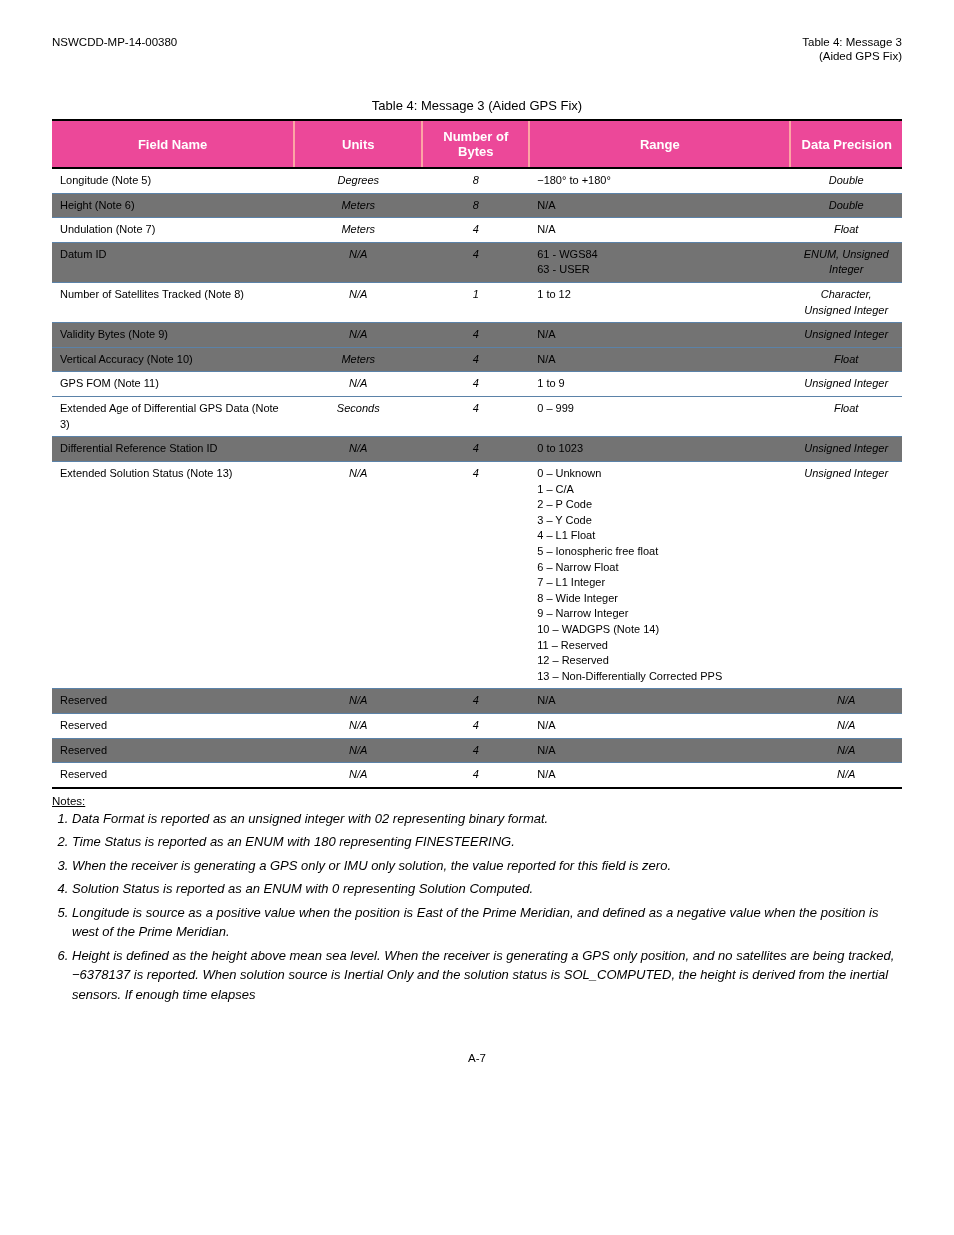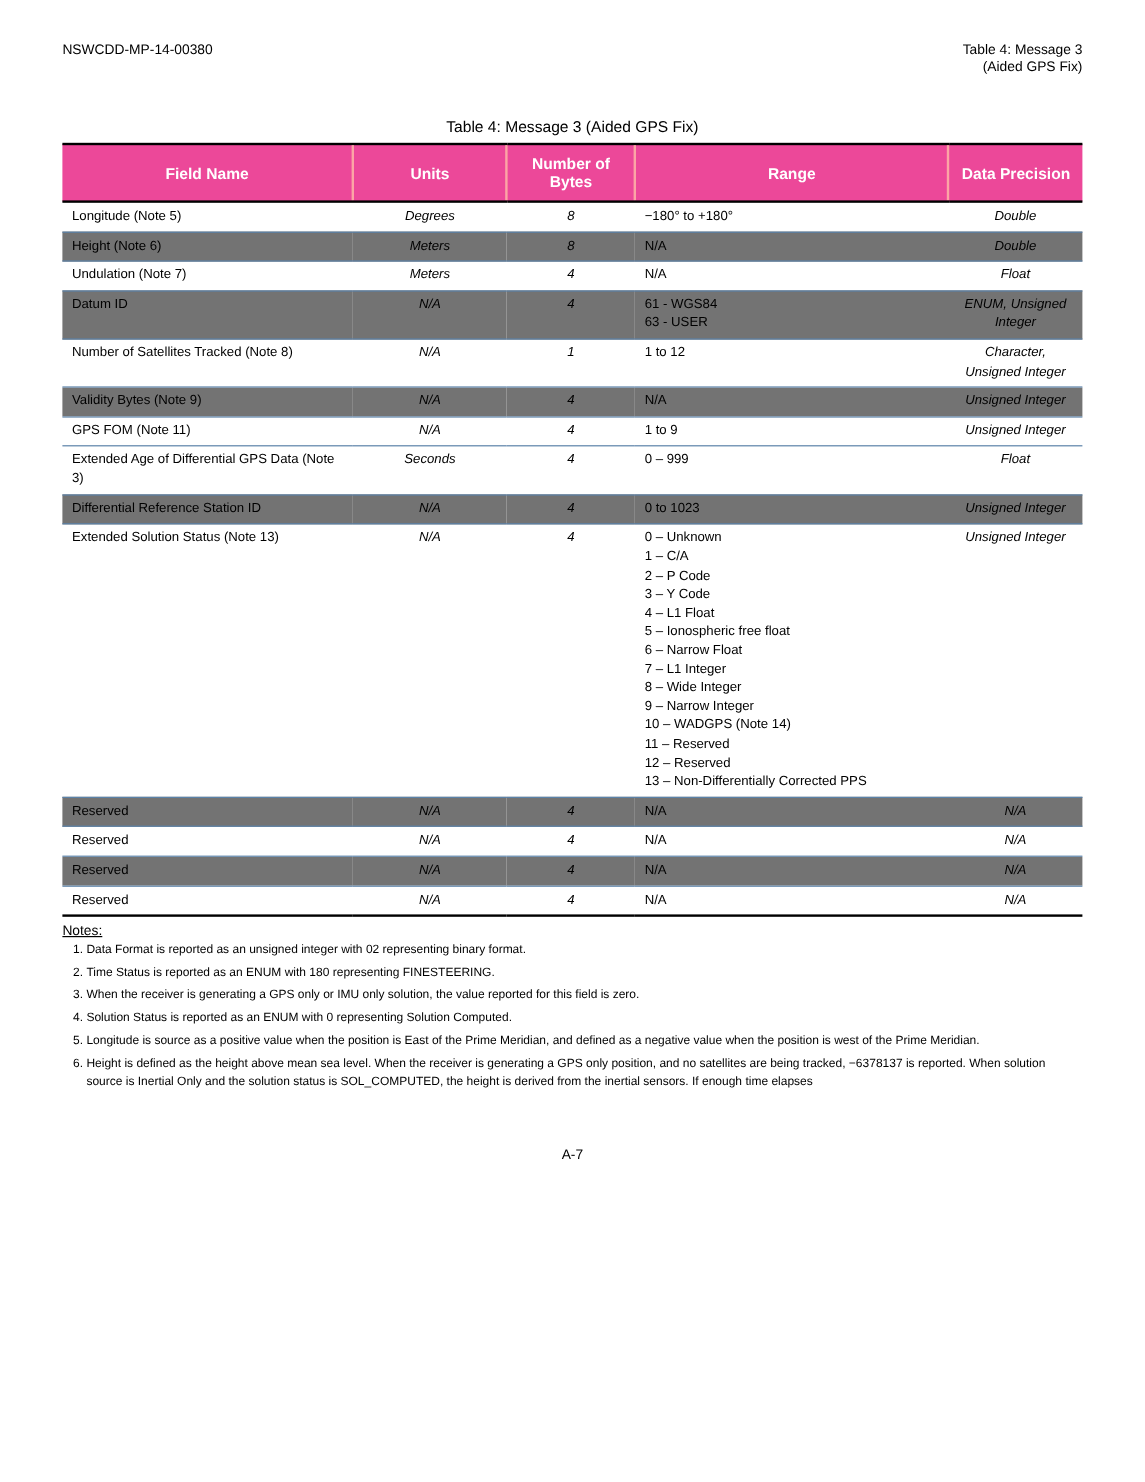--- a/index.html
+++ b/index.html
@@ -51,21 +51,21 @@
   tbody tr:last-child td { border-bottom: 2px solid #000; }
   tbody tr.shade td { background: #737373; }
   td.center { text-align: center; font-style: italic; }
   .col-name   { width: 204px; }
   .col-units  { width: 108px; }
   .col-bytes  { width: 90px; }
   .col-range  { width: 220px; }
   .col-prec   { width: 94px; }
   .u { text-decoration: underline; }
   p.notes-label { margin: 6px 0 2px 0; font-size: 11.5px; }
-  ol.notes { margin: 0 0 16px 20px; padding: 0; font-size: 10px; line-height: 1.5; }
+  ol.notes { margin: 0 0 16px 20px; padding: 0; font-size: 13px; line-height: 1.5; font-style: italic; }
   ol.notes li { margin-bottom: 4px; }
 </style>
 </head>
 <body>
 
 <div class="header-line">
   <span>NSWCDD-MP-14-00380</span>
   <span>
     <span>Table 4: Message 3</span>
   </span>
@@ -129,20 +129,27 @@
         <td>1 to 12</td>
         <td class="center">Character, Unsigned Integer</td>
       </tr>
       <tr class="shade">
         <td>Validity Bytes (Note 9)</td>
         <td class="center">N/A</td>
         <td class="center">4</td>
         <td>N/A</td>
         <td class="center">Unsigned Integer</td>
       </tr>
+      <tr class="shade">
+        <td>Vertical Accuracy (Note 10)</td>
+        <td class="center">Meters</td>
+        <td class="center">4</td>
+        <td>N/A</td>
+        <td class="center">Float</td>
+      </tr>
       <tr>
         <td>GPS FOM (Note 11)</td>
         <td class="center">N/A</td>
         <td class="center">4</td>
         <td>1 to 9</td>
         <td class="center">Unsigned Integer</td>
       </tr>
       <tr>
         <td>Extended Age of Differential GPS Data (Note 3)</td>
         <td class="center">Seconds</td>

